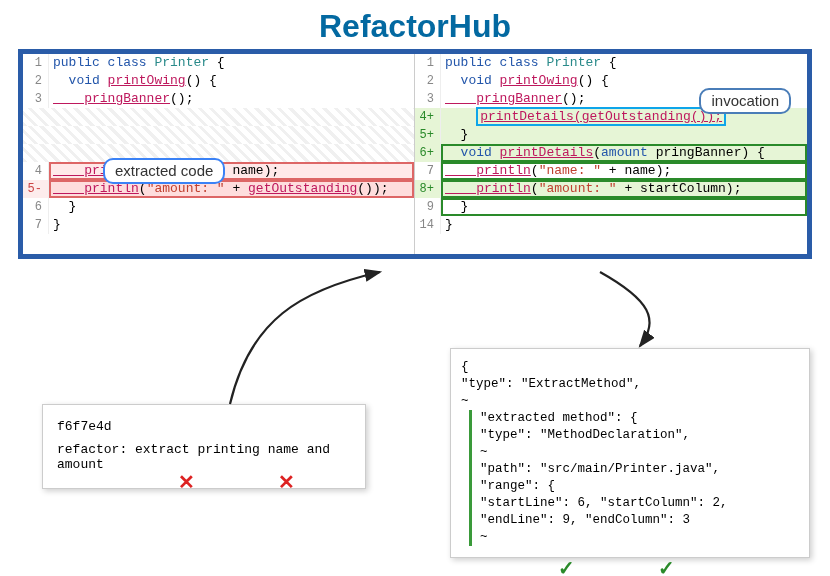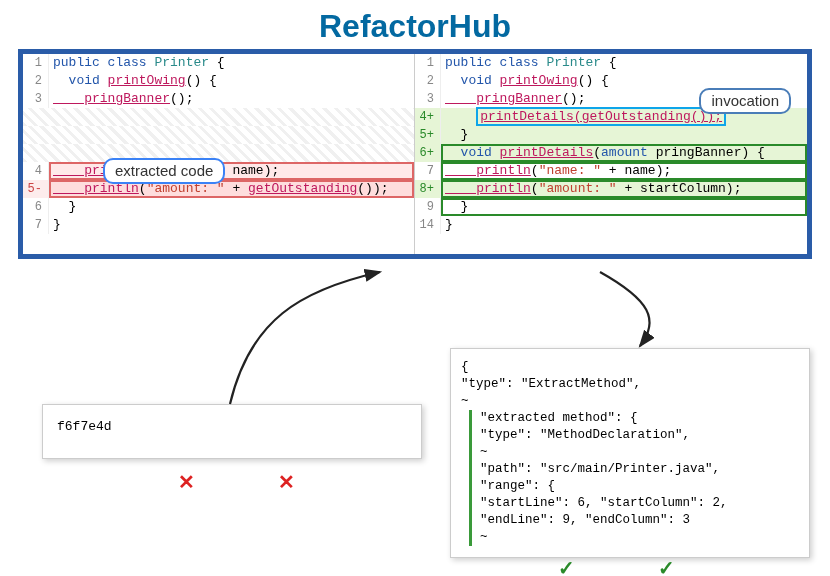--- a/index.html
+++ b/index.html
@@ -23,21 +23,21 @@
 .row.hl-green .co { outline: 2px solid #2a8a2a; outline-offset: -2px; }
 .row.hl-pink .co { outline: 2px solid #d66; outline-offset: -2px; background: rgba(255,200,200,.4); }
 .hatch { position: relative; }
 .hatch::before { content: ""; position: absolute; inset: 0; background: repeating-linear-gradient(45deg, rgba(0,0,0,.06) 0 3px, transparent 3px 8px); pointer-events: none; }
 .tag { position: absolute; font-family: Arial; font-size: 15px; background: #fff; border-radius: 10px; padding: 2px 10px; z-index: 5; }
 .tag.pink { border: 2px solid #3b82f6; color: #333; }
 .tag.blue { border: 2px solid #4a7db8; color: #333; }
 .tag.green { border: 2px solid #2a8a2a; color: #333; }
 .inv-box { border: 2px solid #0ea5e9; padding: 0 2px; }
 
-.commit-card { position: absolute; left: 42px; top: 404px; width: 380px; background: #fff; border: 1px solid #ccc; box-shadow: 2px 2px 6px rgba(0,0,0,.2); padding: 14px 14px 16px; font-family: 'Courier New', monospace; font-size: 13px; }
+.commit-card { position: absolute; left: 42px; top: 404px; width: 324px; background: #fff; border: 1px solid #ccc; box-shadow: 2px 2px 6px rgba(0,0,0,.2); padding: 14px 14px 16px; font-family: 'Courier New', monospace; font-size: 13px; }
 .commit-card .hash { margin-bottom: 8px; }
 
 .json-card { position: absolute; left: 450px; top: 348px; width: 360px; height: 210px; background: #fff; border: 1px solid #ccc; box-shadow: 2px 2px 6px rgba(0,0,0,.2); padding: 10px 10px; font-family: 'Courier New', monospace; font-size: 12.5px; line-height: 17px; overflow: hidden; }
 .json-card .gbar { border-left: 3px solid #3a9a3a; padding-left: 8px; margin-left: 8px; }
 
 .marks { position: absolute; font-size: 20px; font-weight: bold; }
 .mark-x { color: #d22; }
 .mark-v { color: #2a8a2a; }
 
 svg.arrows { position: absolute; left: 0; top: 0; width: 830px; height: 576px; pointer-events: none; }
@@ -71,20 +71,21 @@
       <div class="row add hl-green"><div class="ln g">6+</div><div class="co"><span class="tk-k">  void </span><span class="tk-m">printDetails</span><span>(</span><span class="tk-k">amount</span><span> pringBanner) {</span></div></div>
       <div class="row hl-green"><div class="ln">7</div><div class="co"><span class="tk-m">    println</span><span>(</span><span class="tk-s">"name: "</span><span> + name);</span></div></div>
       <div class="row add hl-green"><div class="ln g">8+</div><div class="co"><span class="tk-m">    println</span><span>(</span><span class="tk-s">"amount: "</span><span> + startColumn);</span></div></div>
       <div class="row hl-green"><div class="ln">9</div><div class="co"><span>  }</span></div></div>
       <div class="row"><div class="ln">14</div><div class="co"><span>}</span></div></div>
     </div>
 </div>
 
 <div class="commit-card">
   <div class="hash">f6f7e4d</div>
+  <div>refactor: extract printing name and amount</div>
 </div>
 
 <div class="json-card" id="json-card">
     <div>{</div>
     <div>  "type": "ExtractMethod",</div>
     <div>  ~</div>
     <div class="gbar">  "extracted method": {</div>
     <div class="gbar">    "type": "MethodDeclaration",</div>
     <div class="gbar">    ~</div>
     <div class="gbar">    "path": "src/main/Printer.java",</div>

